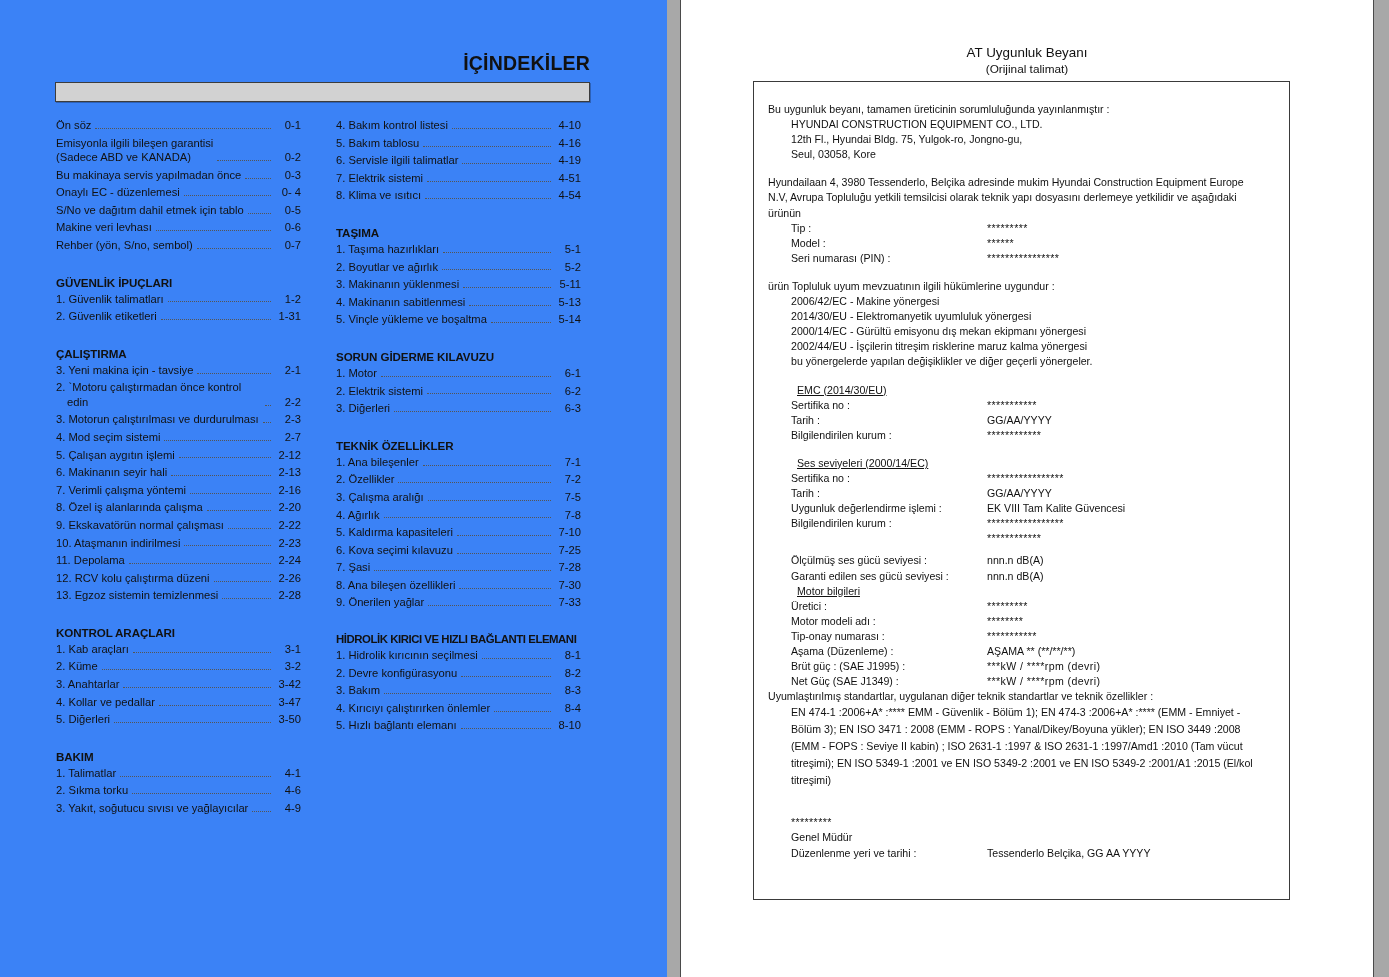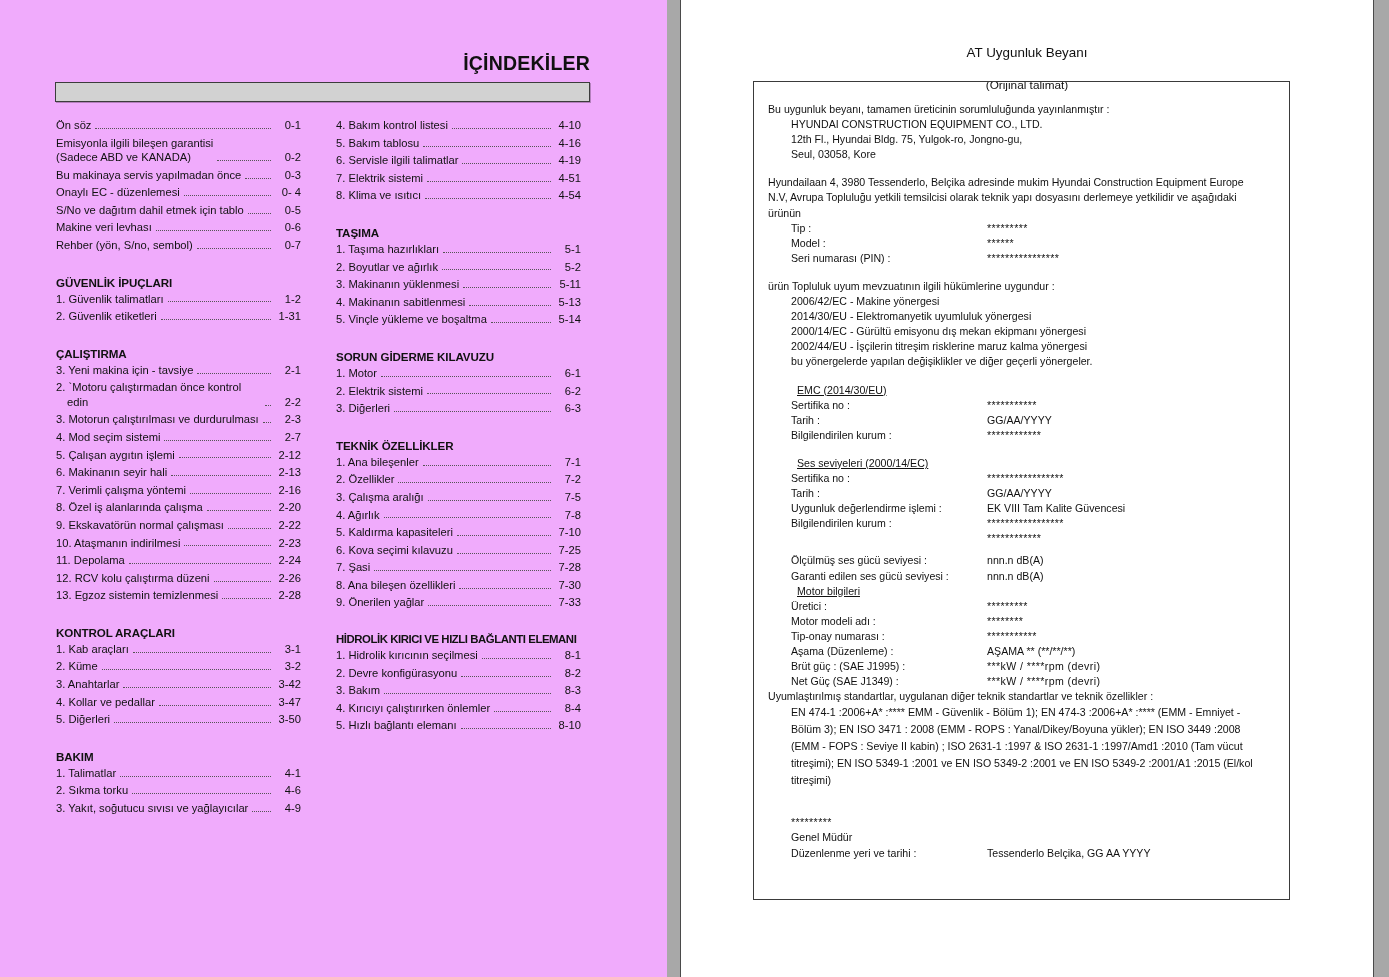--- a/index.html
+++ b/index.html
@@ -17,21 +17,21 @@
     position:absolute;top:0;bottom:0;width:13px;
     background:#a8a8a8;border-right:1.5px solid #4a4a4a;
   }
   #gutter{left:667px;}
   #right-edge{
     position:absolute;top:0;bottom:0;left:1373px;right:0;
     background:#a8a8a8;border-left:1.5px solid #4a4a4a;
   }
 
   
-  #toc-page{position:absolute;left:0;top:0;width:667px;height:977px;background:#f0abfc;}
+  #toc-page{position:absolute;left:0;top:0;width:667px;height:977px;background:#3b82f6;}
   #toc-title{
     position:absolute;left:0;top:52px;width:590px;
     text-align:right;
     font-size:19.5px;font-weight:bold;letter-spacing:.2px;
   }
   #toc-bar{
     position:absolute;left:55px;top:82px;width:533px;height:18px;
     background:#d2d2d2;border:1.3px solid #3c3c3c;
     box-shadow:1px 1px 0 rgba(0,0,0,.25);
   }
@@ -59,21 +59,21 @@
     height:0;
   }
   .toc-row .pg{white-space:nowrap;text-align:right;min-width:26px;}
   .toc-row.indent .lbl{padding-left:11px;text-indent:-11px;}
   .toc-row.two-line .dots{margin-bottom:3.5px;}
 
   
   #dec-page{position:absolute;left:681px;top:3px;width:692px;height:973px;background:#fff;}
   #dec-head{position:absolute;left:0;right:0;top:41px;text-align:center;}
   #dec-head .t1{font-size:13.4px;line-height:17px;}
-  #dec-head .t2{font-size:11.8px;line-height:16px;margin-top:16px;}
+  #dec-head .t2{font-size:11.8px;line-height:16px;}
   #dec-box{
     position:absolute;left:72px;top:78px;width:537px;height:819px;
     border:1.4px solid #3a3a3a;
     box-sizing:border-box;
     padding:20px 24px 0 14px;
     font-size:10.6px;line-height:15.1px;
   }
   .d-line{white-space:pre-wrap;}
   .ind1{padding-left:23px;}
   .ind2{padding-left:23px;}

